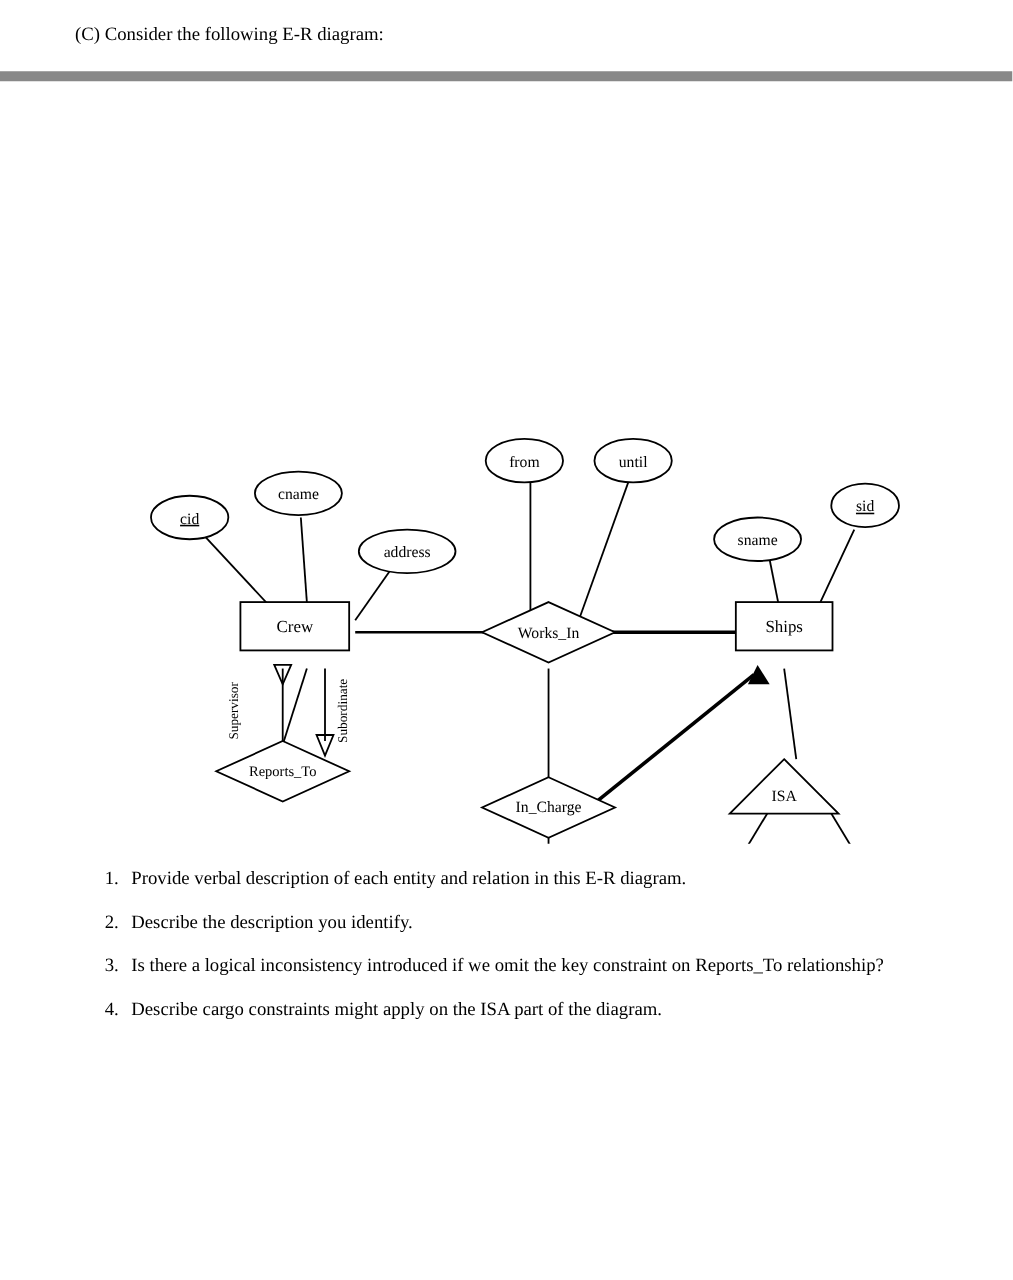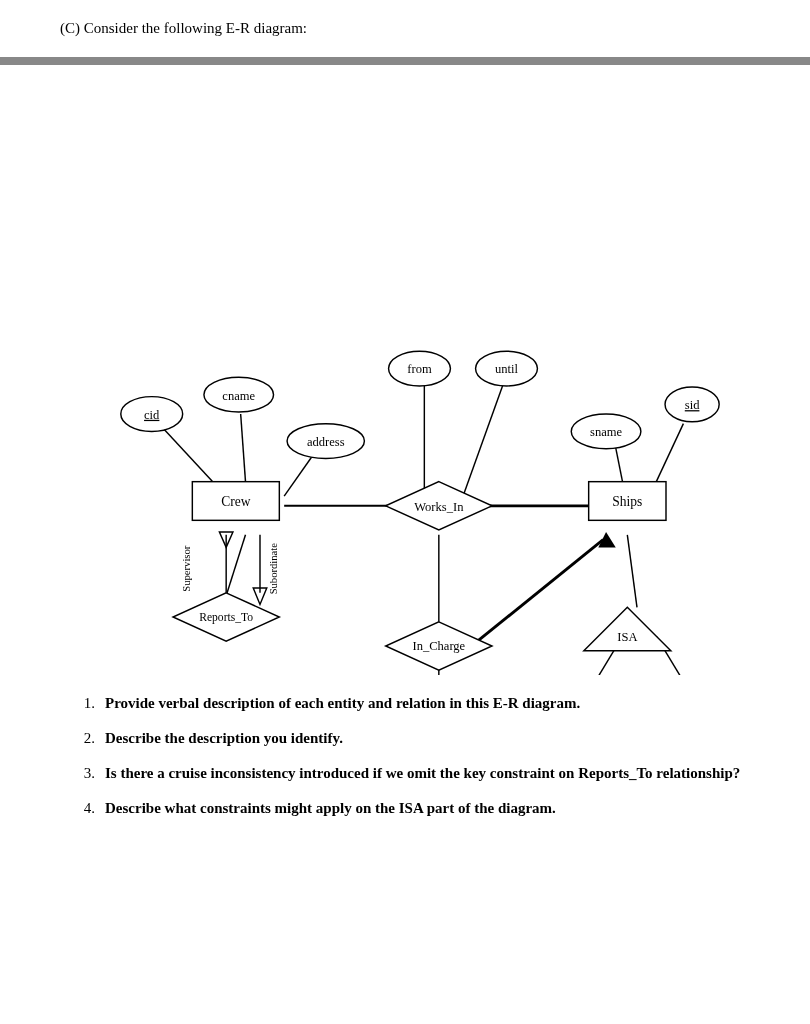--- a/index.html
+++ b/index.html
@@ -48,21 +48,20 @@
       margin-bottom: 18px;
       display: flex;
       gap: 10px;
     }
     .question-num {
       min-width: 25px;
       text-align: right;
     }
     .question-text {
       flex: 1;
-      font-weight: bold;
     }
   </style>
 </head>
 <body>
 
 <div class="page">
   <p class="header-text">(C) Consider the following E-R diagram:</p>
   <div class="divider"></div>
 
   <div class="diagram-area">
@@ -175,20 +174,20 @@
     <div class="question-item">
       <span class="question-num">1.</span>
       <span class="question-text">Provide verbal description of each entity and relation in this E-R diagram.</span>
     </div>
     <div class="question-item">
       <span class="question-num">2.</span>
       <span class="question-text">Describe the description you identify.</span>
     </div>
     <div class="question-item">
       <span class="question-num">3.</span>
-      <span class="question-text">Is there a cruise inconsistency introduced if we omit the key constraint on Reports_To relationship?</span>
+      <span class="question-text">Is there a logical inconsistency introduced if we omit the key constraint on Reports_To relationship?</span>
     </div>
     <div class="question-item">
       <span class="question-num">4.</span>
-      <span class="question-text">Describe what constraints might apply on the ISA part of the diagram.</span>
+      <span class="question-text">Describe cargo constraints might apply on the ISA part of the diagram.</span>
     </div>
   </div>
 </div>
 
 </body></html>

